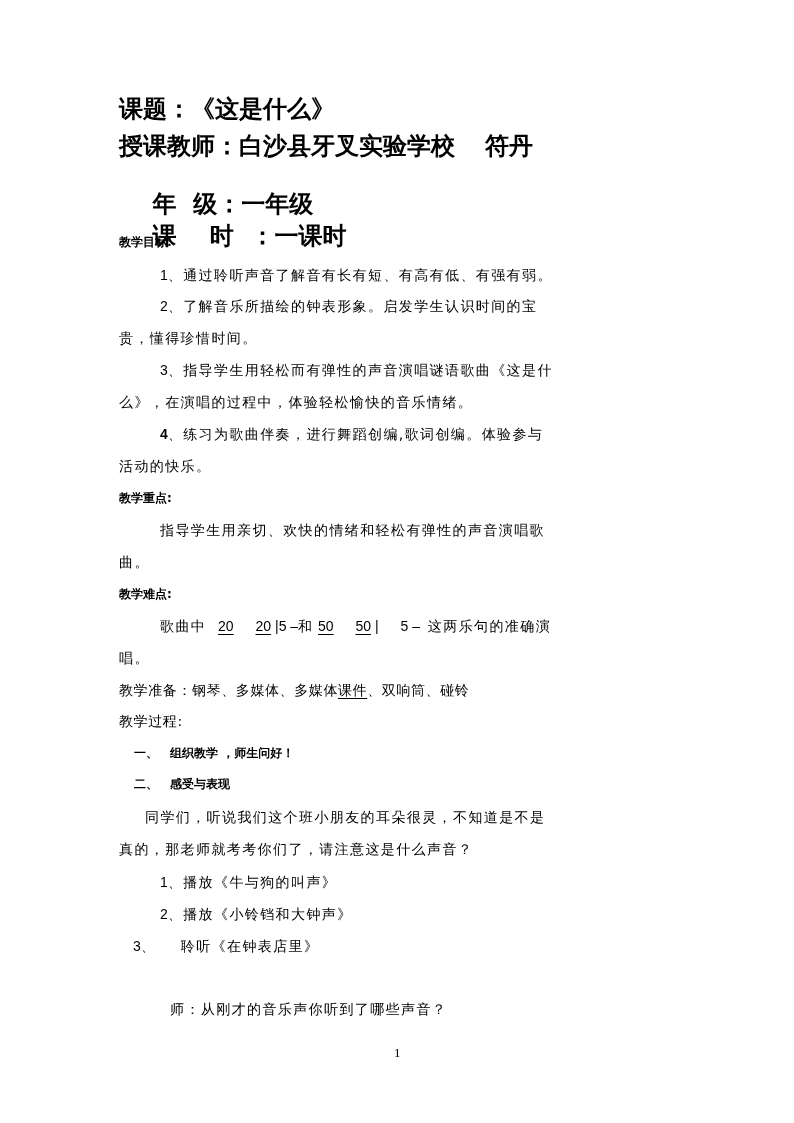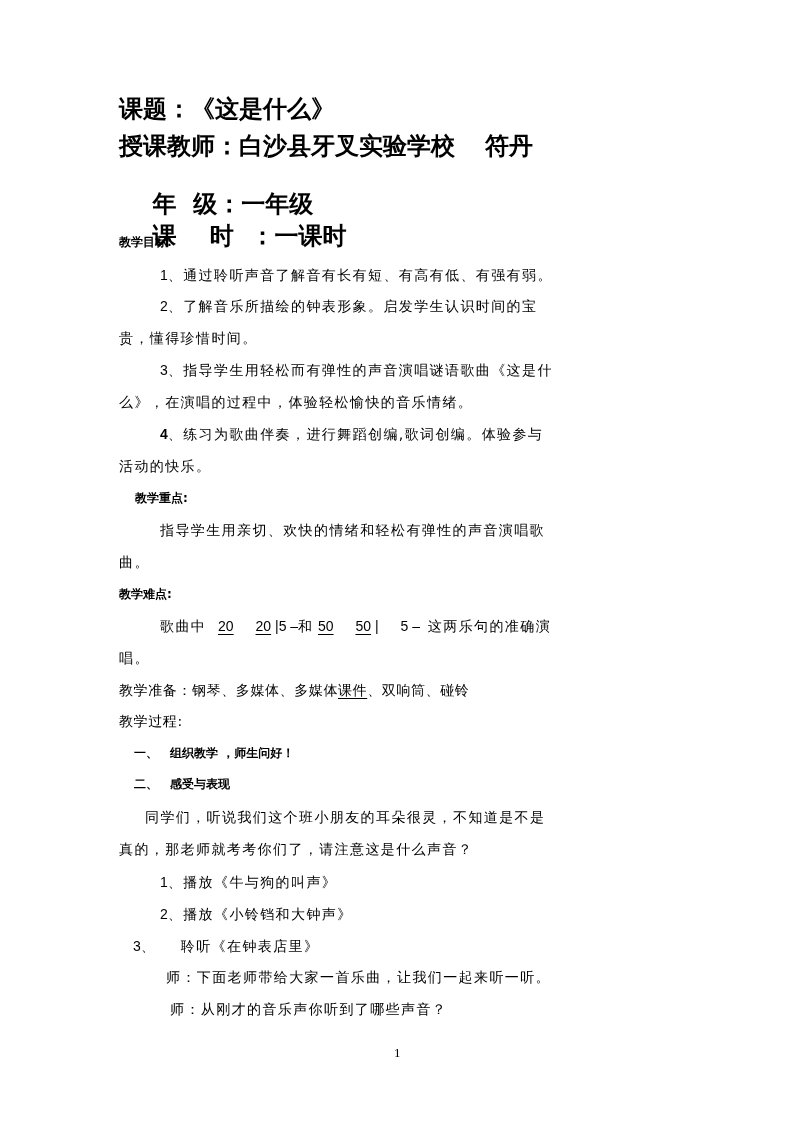--- a/index.html
+++ b/index.html
@@ -92,21 +92,21 @@
   <div class="line body indent2" style="top:363px;">
     <span class="notes">3</span><span>、指导学生用轻松而有弹性的声音演唱谜语歌曲《这是什</span>
   </div>
   <div class="line body" style="top:395px;">么》，在演唱的过程中，体验轻松愉快的音乐情绪。</div>
 
   <div class="line body indent2" style="top:427px;">
     <span class="notes bold">4</span><span>、练习为歌曲伴奏，进行舞蹈创编,歌词创编。体验参与</span>
   </div>
   <div class="line body" style="top:459px;">活动的快乐。</div>
 
-  <div class="line h2" style="top:492px;margin-left:16px;">教学重点:</div>
+  <div class="line h2" style="top:492px;">教学重点:</div>
   <div class="line body indent2" style="top:523px;">指导学生用亲切、欢快的情绪和轻松有弹性的声音演唱歌</div>
   <div class="line body" style="top:555px;">曲。</div>
 
   <div class="line h2" style="top:588px;">教学难点:</div>
   <div class="line body indent2" style="top:619px;text-align:right;">
     <span>歌曲中</span>
     <span class="notes">
       <span class="u" style="margin-left:6px;">20</span>
       <span class="u" style="margin-left:18px;">20</span>
       <span>|5 –和</span>
@@ -138,17 +138,16 @@
   <div class="line body indent2" style="top:875px;">
     <span class="notes">1</span><span>、播放《牛与狗的叫声》</span>
   </div>
   <div class="line body indent2" style="top:907px;">
     <span class="notes">2</span><span>、播放《小铃铛和大钟声》</span>
   </div>
   <div class="line body" style="top:939px; left:133px;">
     <span class="notes">3、</span><span class="gap" style="width:26px;"></span><span>聆听《在钟表店里》</span>
   </div>
 
-  <div class="line body" style="top:970px; left:166px;">师：下面老师带给大家一首乐曲，让我们一起来听一听。</div>
   <div class="line body" style="top:1002px; left:170px;">师：从刚才的音乐声你听到了哪些声音？</div>
 
   <div class="page-number">1</div>
 </div>
 
 </body></html>

